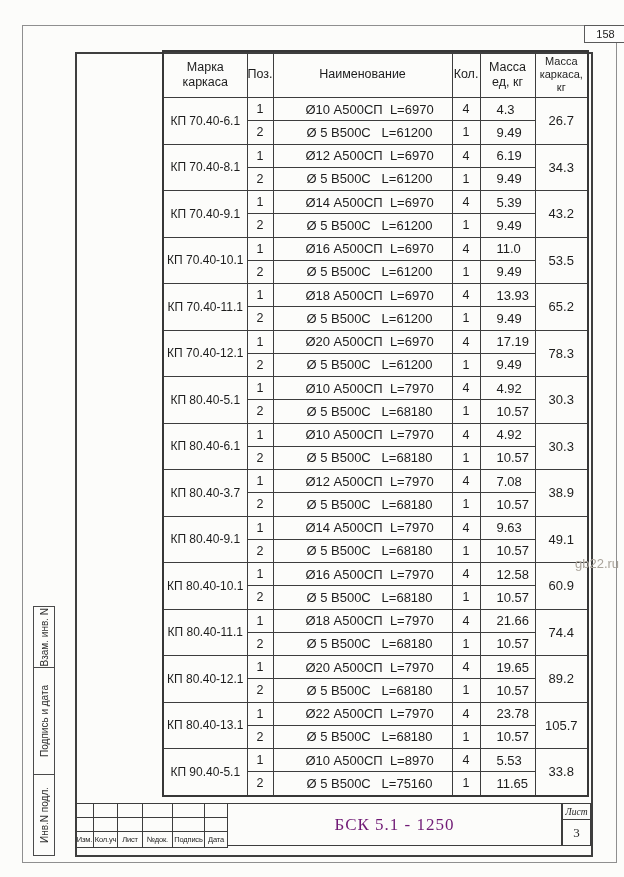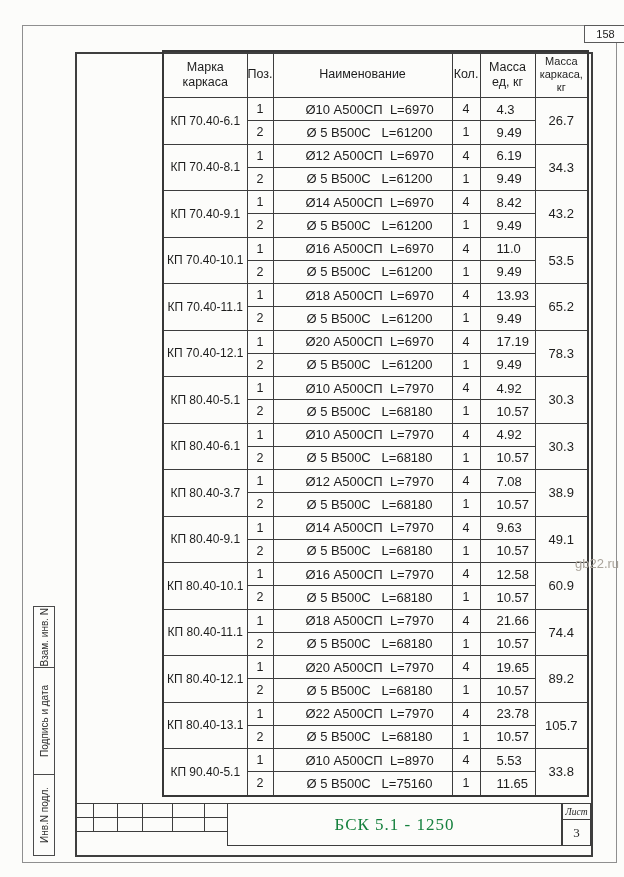--- a/index.html
+++ b/index.html
@@ -68,21 +68,21 @@
     border:1.5px solid #3d3d3d;padding:0;height:13px;
     font-size:7.5px;text-align:center;vertical-align:middle;
     letter-spacing:-0.2px;overflow:hidden;
   }
   .rev tr.lbl td{height:15px;}
   .doc-code{
     position:absolute;left:227px;top:803px;width:335px;height:43px;
     border:1.8px solid #3d3d3d;box-sizing:border-box;
     display:flex;align-items:center;justify-content:center;
     font-family:"Liberation Serif","DejaVu Serif",serif;
-    font-size:17px;letter-spacing:1px;color:#15803d;
+    font-size:17px;letter-spacing:1px;color:#701a75;
   }
   .sheet-box{
     position:absolute;left:562px;top:803px;width:29px;height:43px;
     border:1.8px solid #3d3d3d;box-sizing:border-box;
     display:flex;flex-direction:column;
   }
   .sheet-box .sheet-label{
     height:15px;border-bottom:1.5px solid #3d3d3d;
     display:flex;align-items:center;justify-content:center;
     font-family:"Liberation Serif","DejaVu Serif",serif;
@@ -157,21 +157,21 @@
     <td class="nm">Ø 5 В500С   L=61200</td>
     <td class="qty">1</td>
     <td class="um">9.49</td>
   </tr>
 
   <tr>
     <td class="mark" rowspan="2">КП 70.40-9.1</td>
     <td class="pos">1</td>
     <td class="nm">Ø14 А500СП  L=6970</td>
     <td class="qty">4</td>
-    <td class="um">8.42</td>
+    <td class="um">5.39</td>
     <td class="tot" rowspan="2">43.2</td>
   </tr>
   <tr>
     <td class="pos">2</td>
     <td class="nm">Ø 5 В500С   L=61200</td>
     <td class="qty">1</td>
     <td class="um">9.49</td>
   </tr>
 
   <tr>
@@ -387,20 +387,28 @@
         <td></td>
     </tr>
     <tr>
       <td></td>
         <td></td>
         <td></td>
         <td></td>
         <td></td>
         <td></td>
     </tr>
+    <tr class="lbl">
+      <td>Изм.</td>
+      <td>Кол.уч</td>
+      <td>Лист</td>
+      <td>№док.</td>
+      <td>Подпись</td>
+      <td>Дата</td>
+    </tr>
   </tbody>
 </table>
 
 <div class="doc-code">БСК 5.1 - 1250</div>
 
 <div class="sheet-box">
   <div class="sheet-label">Лист</div>
   <div class="sheet-number">3</div>
 </div>
 

